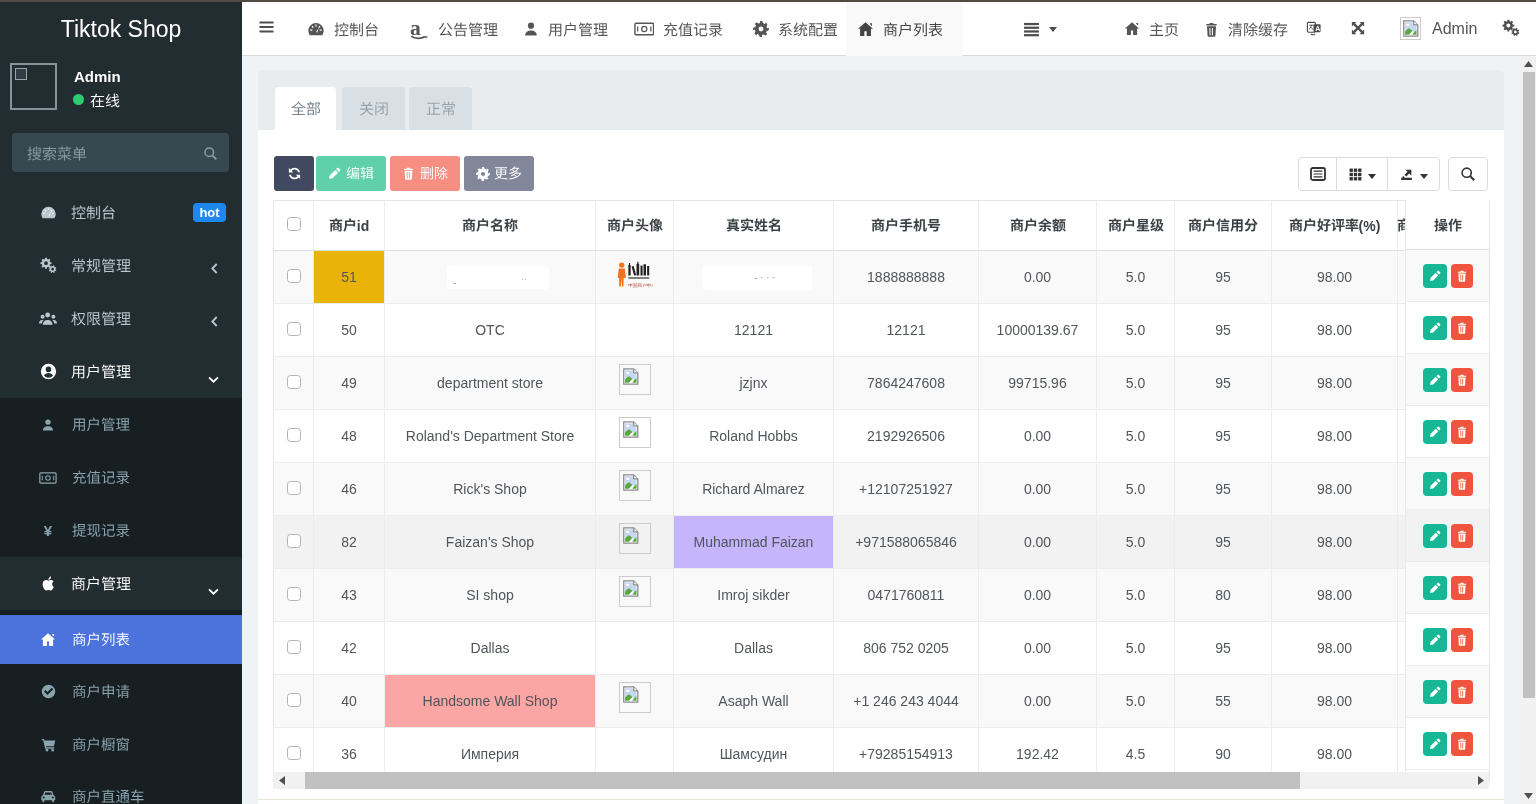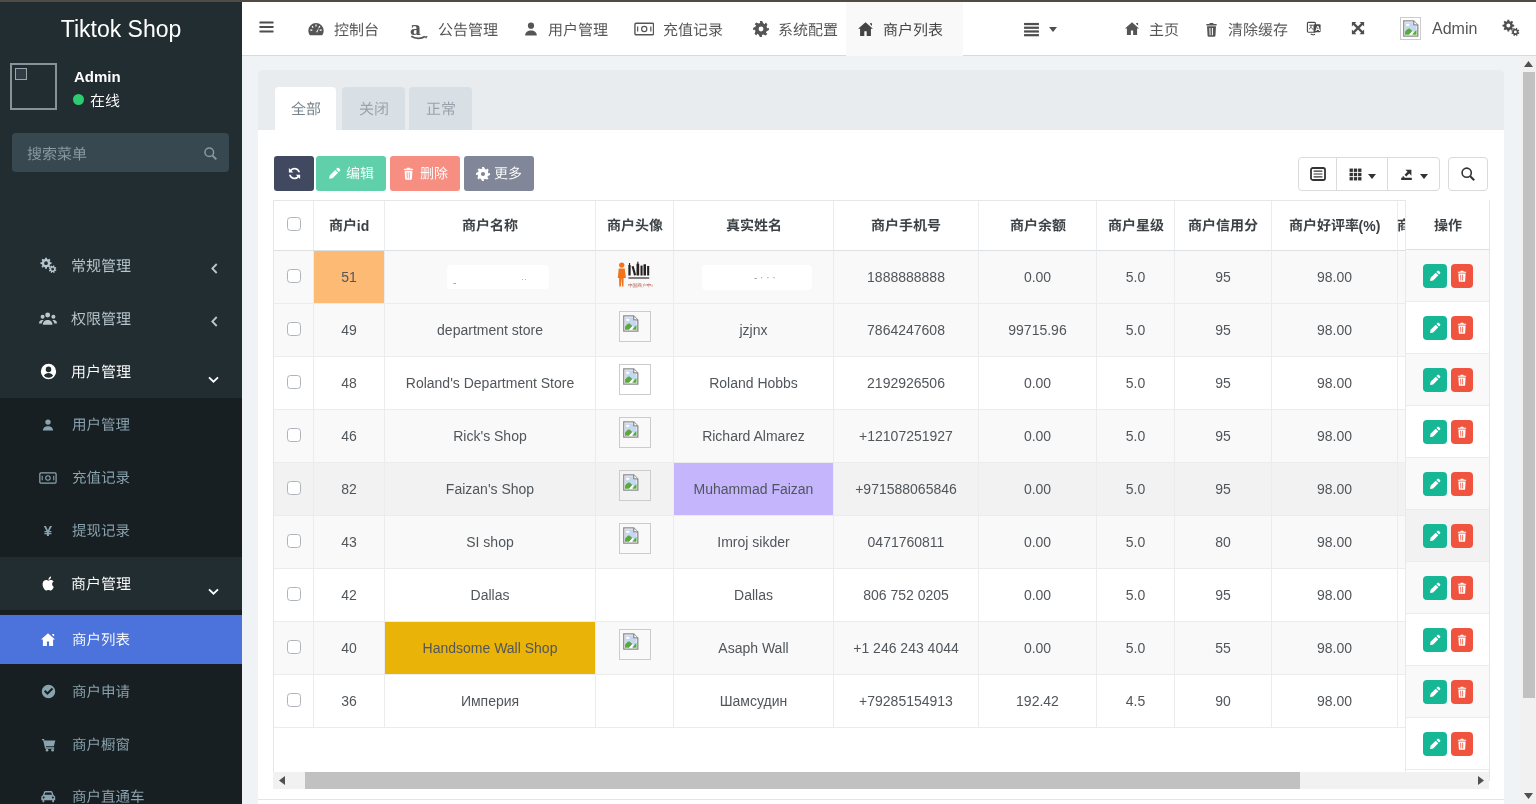--- a/index.html
+++ b/index.html
@@ -122,20 +122,40 @@
     <div class="abs" style="left:27px;top:145px"><svg class="k" width="60" height="15" viewBox="0 -880 4000 1000" fill="#8a99a2">
         <use href="#R搜" x="0"></use>
         <use href="#R索" x="1000"></use>
         <use href="#R菜" x="2000"></use>
         <use href="#R单" x="3000"></use>
       </svg></div>
     <div class="abs" style="left:203px;top:146px"><svg width="15" height="15" viewBox="0 0 16 16" style="">
         <circle cx="6.7" cy="6.7" r="4.6" fill="none" stroke="#8a99a2" stroke-width="1.6"></circle>
         <path stroke="#8a99a2" stroke-width="2" d="m10.2 10.2 4 4"></path>
       </svg></div>
+    <div class="abs" style="left:0;top:186px;width:242px;height:53px">
+      <div class="abs" style="left:36px;top:0;height:53px;width:24px;display:flex;align-items:center;justify-content:center">
+        <svg width="17" height="17" viewBox="0 0 16 15" style="">
+          <path fill="#b8c7ce" d="M8 2.2a6.8 6.8 0 0 1 6.8 6.8c0 1.5-.5 2.9-1.3 4H2.5a6.8 6.8 0 0 1-1.3-4A6.8 6.8 0 0 1 8 2.2z"></path>
+          <g stroke="#fff" stroke-width="1.1">
+            <path d="M8 3.4v1.8M4.5 4.9l1 1.4M11.5 4.9l-1 1.4M3 8.2l1.7.5M13 8.2l-1.7.5"></path>
+          </g>
+          <path fill="#fff" d="M7.2 11.4 10.8 6l-2.2 5.9a1.2 1.2 0 0 1-1.4-.5z"></path>
+          <circle fill="#b8c7ce" cx="8" cy="11.2" r="1"></circle>
+        </svg>
+      </div>
+      <div class="abs" style="left:71px;top:0;height:53px;display:flex;align-items:center">
+        <svg class="k" width="45" height="15" viewBox="0 -880 3000 1000" fill="#b8c7ce">
+          <use href="#R控" x="0"></use>
+          <use href="#R制" x="1000"></use>
+          <use href="#R台" x="2000"></use>
+        </svg>
+      </div>
+      <div class="abs" style="left:193px;top:17px;width:33px;height:19px;background:#1f88ee;border-radius:4px;color:#fff;font-size:13px;font-weight:bold;display:flex;align-items:center;justify-content:center">hot</div>
+    </div>
     <div class="abs" style="left:0;top:239px;width:242px;height:53px">
       <div class="abs" style="left:36px;top:0;height:53px;width:24px;display:flex;align-items:center;justify-content:center">
         <svg width="17" height="17" viewBox="0 0 17 17" style="">
           <path fill="#b8c7ce" fill-rule="evenodd" d="M11.53 5.32L11.53 7.08L10.08 7.21L9.60 8.37L10.53 9.49L9.29 10.73L8.17 9.80L7.01 10.28L6.88 11.73L5.12 11.73L4.99 10.28L3.83 9.80L2.71 10.73L1.47 9.49L2.40 8.37L1.92 7.21L0.47 7.08L0.47 5.32L1.92 5.19L2.40 4.03L1.47 2.91L2.71 1.67L3.83 2.60L4.99 2.12L5.12 0.67L6.88 0.67L7.01 2.12L8.17 2.60L9.29 1.67L10.53 2.91L9.60 4.03L10.08 5.19Z M4.10 6.20 a1.9 1.9 0 1 0 3.8 0 a1.9 1.9 0 1 0 -3.8 0ZM16.43 12.94L16.01 14.09L15.01 13.82L14.42 14.46L14.78 15.43L13.67 15.95L13.16 15.05L12.29 15.08L11.86 16.03L10.71 15.61L10.98 14.61L10.34 14.02L9.37 14.38L8.85 13.27L9.75 12.76L9.72 11.89L8.77 11.46L9.19 10.31L10.19 10.58L10.78 9.94L10.42 8.97L11.53 8.45L12.04 9.35L12.91 9.32L13.34 8.37L14.49 8.79L14.22 9.79L14.86 10.38L15.83 10.02L16.35 11.13L15.45 11.64L15.48 12.51Z M11.25 12.20 a1.35 1.35 0 1 0 2.7 0 a1.35 1.35 0 1 0 -2.7 0Z"></path>
         </svg>
       </div>
       <div class="abs" style="left:71px;top:0;height:53px;display:flex;align-items:center">
         <svg class="k" width="60" height="15" viewBox="0 -880 4000 1000" fill="#b8c7ce">
           <use href="#R常" x="0"></use>
           <use href="#R规" x="1000"></use>
@@ -622,21 +642,21 @@
                 <use href="#B好" x="2000"></use>
                 <use href="#B评" x="3000"></use>
                 <use href="#B率" x="4000"></use>
               </svg><b style="font-size:14px">(%)</b></th>
             <th style="text-align:left"><span style="margin-left:-1px"><svg class="k" width="14" height="14" viewBox="0 -880 1000 1000" fill="#3b4144">
                   <use href="#B商" x="0"></use>
                 </svg></span></th>
           </tr>
           <tr>
             <td style="background:#f9f9f9;height:53px"><span class="cb"></span></td>
-            <td style="background:#fdba74">51</td>
+            <td style="background:#eab308">51</td>
             <td style="background:#f9f9f9">
               <div style="position:relative;height:52px">
                 <div class="abs" style="left:62px;top:14px;width:102px;height:24px;background:#fff;border-radius:4px"></div>
                 <div class="abs" style="left:68px;top:26px;color:#999;font-size:10px">-</div>
                 <div class="abs" style="left:136px;top:23px;color:#aaa;font-size:9px">··</div>
               </div>
             </td>
             <td style="background:#f9f9f9"><svg width="36" height="36" viewBox="0 0 38 36" style="">
                 <circle cx="5" cy="6.5" r="2.8" fill="#f3731d"></circle>
                 <path fill="#f3731d" d="M1.8 10h6.4l1.2 10H7l-.2 9H5.3l-.6-9-.6 9H2.4l-.2-9H.8z"></path>
@@ -657,20 +677,33 @@
                 <div class="abs" style="left:28px;top:14px;width:110px;height:25px;background:#fff;border-radius:4px"></div>
                 <div class="abs" style="left:80px;top:21px;color:#999;font-size:10px">- · · ·</div>
               </div>
             </td>
             <td style="background:#f9f9f9">1888888888</td>
             <td style="background:#f9f9f9">0.00</td>
             <td style="background:#f9f9f9">5.0</td>
             <td style="background:#f9f9f9">95</td>
             <td style="background:#f9f9f9">98.00</td>
             <td style="background:#f9f9f9"></td>
+          </tr>
+          <tr>
+            <td style="background:#fff;height:53px"><span class="cb"></span></td>
+            <td style="background:#fff">50</td>
+            <td style="background:#fff">OTC</td>
+            <td style="background:#fff"></td>
+            <td style="background:#fff">12121</td>
+            <td style="background:#fff">12121</td>
+            <td style="background:#fff">10000139.67</td>
+            <td style="background:#fff">5.0</td>
+            <td style="background:#fff">95</td>
+            <td style="background:#fff">98.00</td>
+            <td style="background:#fff"></td>
           </tr>
           <tr>
             <td style="background:#f9f9f9;height:53px"><span class="cb"></span></td>
             <td style="background:#f9f9f9">49</td>
             <td style="background:#f9f9f9">department store</td>
             <td style="background:#f9f9f9"><div style="display:inline-block;width:32px;height:31px;border:1px solid #ccc;text-align:left;vertical-align:middle;position:relative;top:-4px"><div style="margin:2px 0 0 2px"><svg width="17" height="19" viewBox="0 0 14.5 16" style="">
                     <path fill="#fff" stroke="#8a8a8a" stroke-width="1.1" d="M1.5 1.5h8.5l3.5 3.5v9.5h-12z"></path>
                     <path fill="#fff" stroke="#8a8a8a" stroke-width="1.1" d="M10 1.5V5h3.5"></path>
                     <path fill="#c6d7f2" d="M2.6 2.6h6.8v2.9h3v3.9l-3.4 3.2-2-1.9-4.4 2.6z"></path>
                     <path fill="#fff" d="M3.4 4.9a1.5 1 0 0 1 3 0 1.5 1 0 0 1-3 0z"></path>
@@ -774,21 +807,21 @@
             <td style="background:#fff">806 752 0205</td>
             <td style="background:#fff">0.00</td>
             <td style="background:#fff">5.0</td>
             <td style="background:#fff">95</td>
             <td style="background:#fff">98.00</td>
             <td style="background:#fff"></td>
           </tr>
           <tr>
             <td style="background:#f9f9f9;height:53px"><span class="cb"></span></td>
             <td style="background:#f9f9f9">40</td>
-            <td style="background:#eab308">Handsome Wall Shop</td>
+            <td style="background:#fca5a5">Handsome Wall Shop</td>
             <td style="background:#f9f9f9"><div style="display:inline-block;width:32px;height:31px;border:1px solid #ccc;text-align:left;vertical-align:middle;position:relative;top:-4px"><div style="margin:2px 0 0 2px"><svg width="17" height="19" viewBox="0 0 14.5 16" style="">
                     <path fill="#fff" stroke="#8a8a8a" stroke-width="1.1" d="M1.5 1.5h8.5l3.5 3.5v9.5h-12z"></path>
                     <path fill="#fff" stroke="#8a8a8a" stroke-width="1.1" d="M10 1.5V5h3.5"></path>
                     <path fill="#c6d7f2" d="M2.6 2.6h6.8v2.9h3v3.9l-3.4 3.2-2-1.9-4.4 2.6z"></path>
                     <path fill="#fff" d="M3.4 4.9a1.5 1 0 0 1 3 0 1.5 1 0 0 1-3 0z"></path>
                     <path fill="#57ab3c" d="M2.6 10.8c1.5-2.3 3-3.5 4.1-2.6l2.2 2-2.7 3.2H2.6zM10.5 11l1.9-1.8v4.2h-3.6z"></path>
                     <path fill="#fff" d="M8.9 10.2l1.2 1.1-2.4 2.1H5.9z"></path>
                   </svg></div></div></td>
             <td style="background:#f9f9f9">Asaph Wall</td>
             <td style="background:#f9f9f9">+1 246 243 4044</td>

